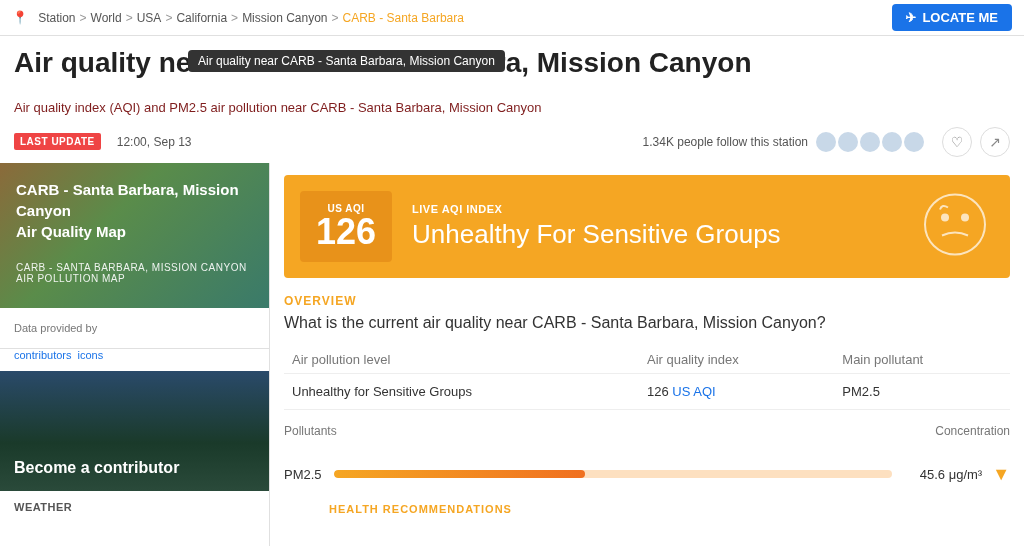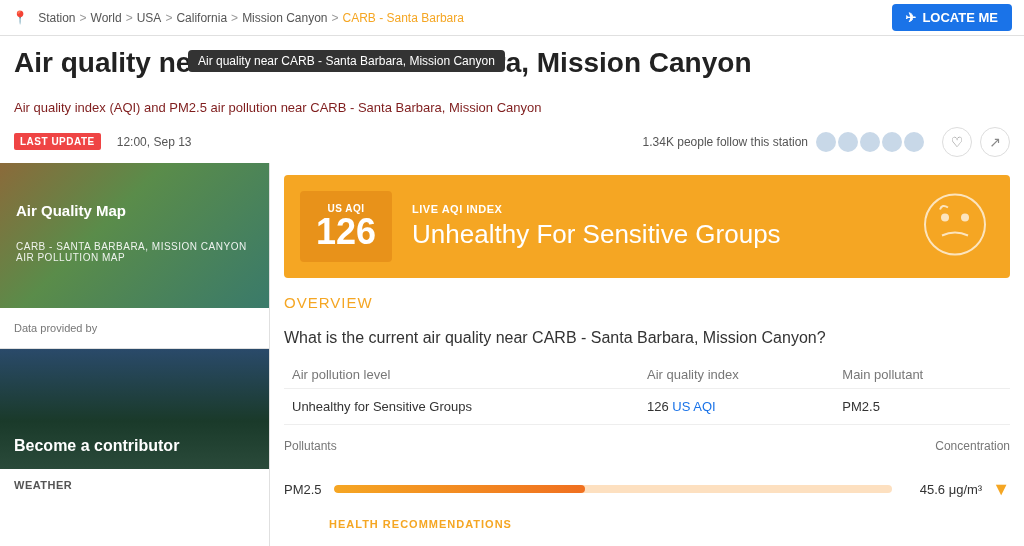--- a/index.html
+++ b/index.html
@@ -93,21 +93,21 @@
     }
     .aqi-label-small { font-size: 10px; color: #fff; font-weight: 600; letter-spacing: 0.5px; }
     .aqi-number { font-size: 36px; font-weight: 700; color: #fff; line-height: 1; }
     .aqi-info { flex: 1; }
     .live-label { font-size: 11px; color: #fff; font-weight: 600; letter-spacing: 0.5px; margin-bottom: 4px; }
     .aqi-status-text { font-size: 26px; font-weight: 400; color: #fff; }
     .face-icon { position: absolute; right: 20px; top: 50%; transform: translateY(-50%); opacity: 0.7; }
 
     
     .overview { padding: 16px 14px 0 14px; }
-    .section-label { font-size: 15px; font-weight: 400; color: #f5a623; letter-spacing: 1px; margin-bottom: 18px; }
+    .section-label { font-size: 12px; font-weight: 700; color: #f5a623; letter-spacing: 1px; margin-bottom: 6px; }
     .overview-question { font-size: 16px; color: #333; margin-bottom: 14px; }
 
     
     .aq-table { width: 100%; border-collapse: collapse; font-size: 13px; }
     .aq-table th { text-align: left; color: #777; font-weight: 400; padding: 6px 8px; border-bottom: 1px solid #eee; }
     .aq-table td { padding: 10px 8px; border-bottom: 1px solid #eee; }
     .aqi-link { color: #1a73e8; text-decoration: none; }
 
     
     .pollutants-section { padding: 14px 14px 0 14px; }
@@ -174,28 +174,32 @@
       <button class="action-btn">↗</button>
     </div>
   </div>
 </div>
 
 <div class="main-content">
 
   <div class="left-panel">
     <div class="map-card">
       <div class="map-card-title">
-        <br>
+        <span>CARB - Santa Barbara, Mission Canyon</span><br>
         <span>Air Quality Map</span>
       </div>
       <div class="map-card-subtitle">CARB - SANTA BARBARA, MISSION CANYON AIR POLLUTION MAP</div>
     </div>
 
     <div class="data-provider">
       <div class="data-provider-label">Data provided by</div>
+    </div>
+    <div class="contributors-row">
+      <span>contributors</span>
+      <span>icons</span>
     </div>
 
     <div class="become-contributor">
       <span class="become-contributor-text">Become a contributor</span>
     </div>
 
     <div class="weather-section">
       <div class="weather-label">WEATHER</div>
     </div>
   </div>

